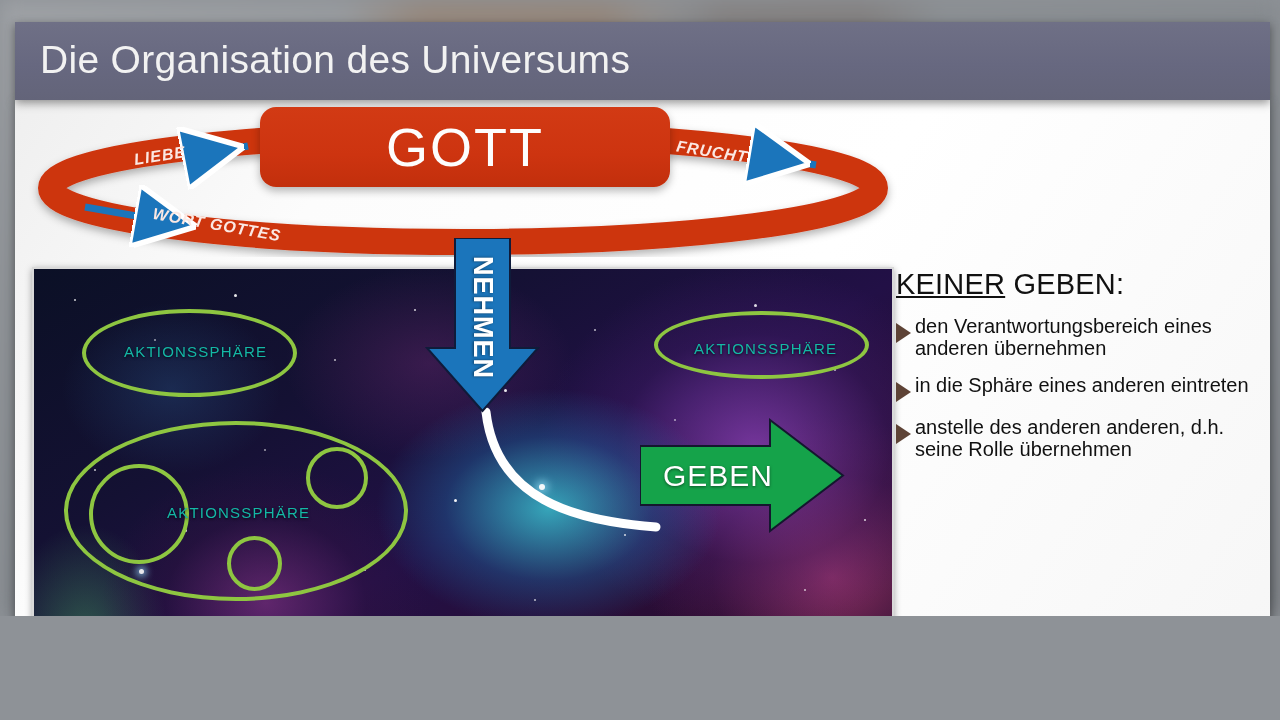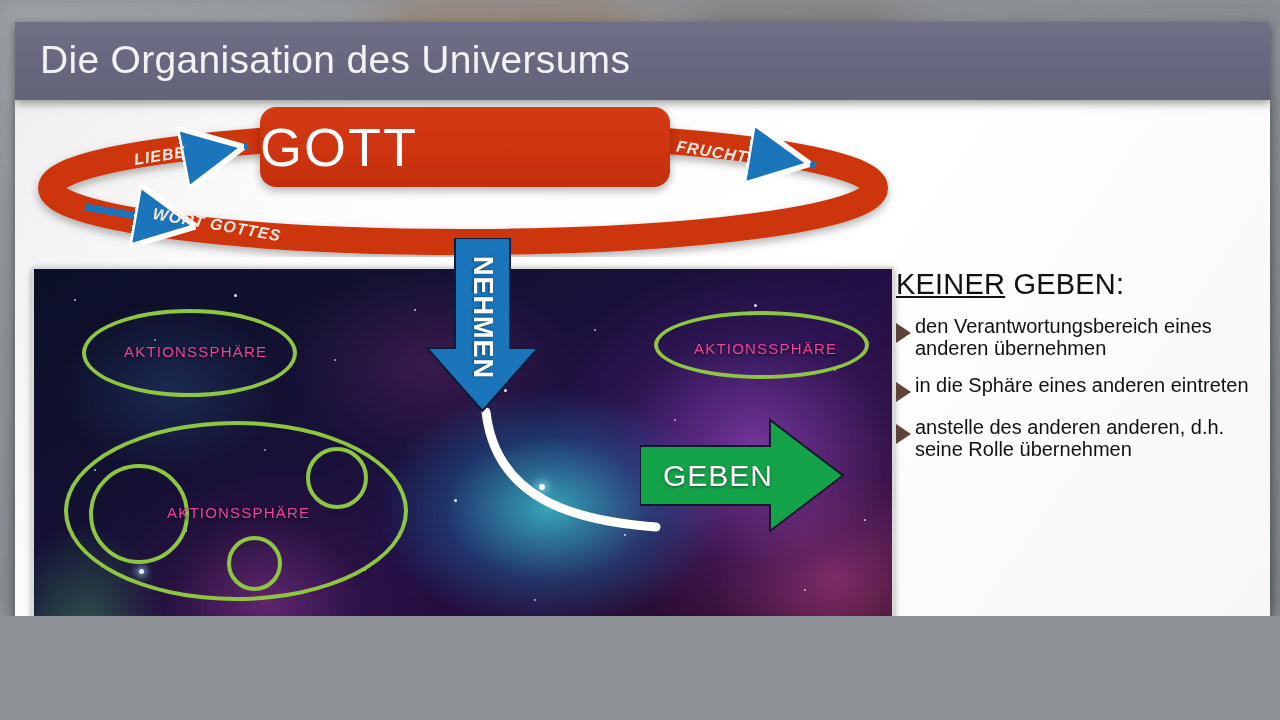--- a/index.html
+++ b/index.html
@@ -38,21 +38,21 @@
     font-size:39px;color:#f2f2f2;letter-spacing:.3px;white-space:nowrap;
     font-family:"Liberation Sans", sans-serif;font-weight:300;
   }
   
   .loop{position:absolute;left:28px;top:122px;width:870px;height:135px;}
   .gott-box{
     position:absolute;left:260px;top:107px;width:410px;height:80px;
     background:linear-gradient(180deg,#d23a14 0%,#cd3410 60%,#c22f0c 100%);
     border-radius:16px;
     box-shadow:0 4px 8px rgba(0,0,0,.28);
-    display:flex;align-items:center;
+    display:flex;align-items:center;justify-content:center;
   }
   .gott-text{font-size:54px;color:#fdfdfd;font-weight:300;letter-spacing:2px;}
   .loop-label{
     position:absolute;color:#fbe8e3;font-size:16px;font-style:italic;
     letter-spacing:1px;font-weight:600;white-space:nowrap;
   }
   
   .space{
     position:absolute;left:32px;top:267px;width:858px;height:428px;
     overflow:hidden;
@@ -72,21 +72,21 @@
       radial-gradient(ellipse 180px 120px at 46% 22%, rgba(120,45,120,.35) 0%, rgba(0,0,0,0) 80%),
       linear-gradient(150deg,#0b1026 0%,#141133 30%,#221046 55%,#2a0d33 78%,#140a20 100%);
   }
   .stars{position:absolute;inset:0;}
   .st{position:absolute;background:#fff;border-radius:50%;}
   .ellipse{
     position:absolute;border:4px solid #8ec641;border-radius:50%;
     box-sizing:border-box;
   }
   .sphere-label{
-    position:absolute;color:#ec4899;font-size:15px;letter-spacing:1.2px;
+    position:absolute;color:#14b8a6;font-size:15px;letter-spacing:1.2px;
     white-space:nowrap;text-shadow:0 1px 3px rgba(0,0,0,.8);
   }
   .universum{
     position:absolute;left:0;right:0;bottom:4px;text-align:center;
     color:#fff;font-size:66px;font-weight:bold;letter-spacing:2px;
     text-shadow:0 3px 8px rgba(0,0,0,.75);
   }
   
   .nehmen-arrow{position:absolute;left:425px;top:238px;width:115px;height:175px;}
   .nehmen-label{

